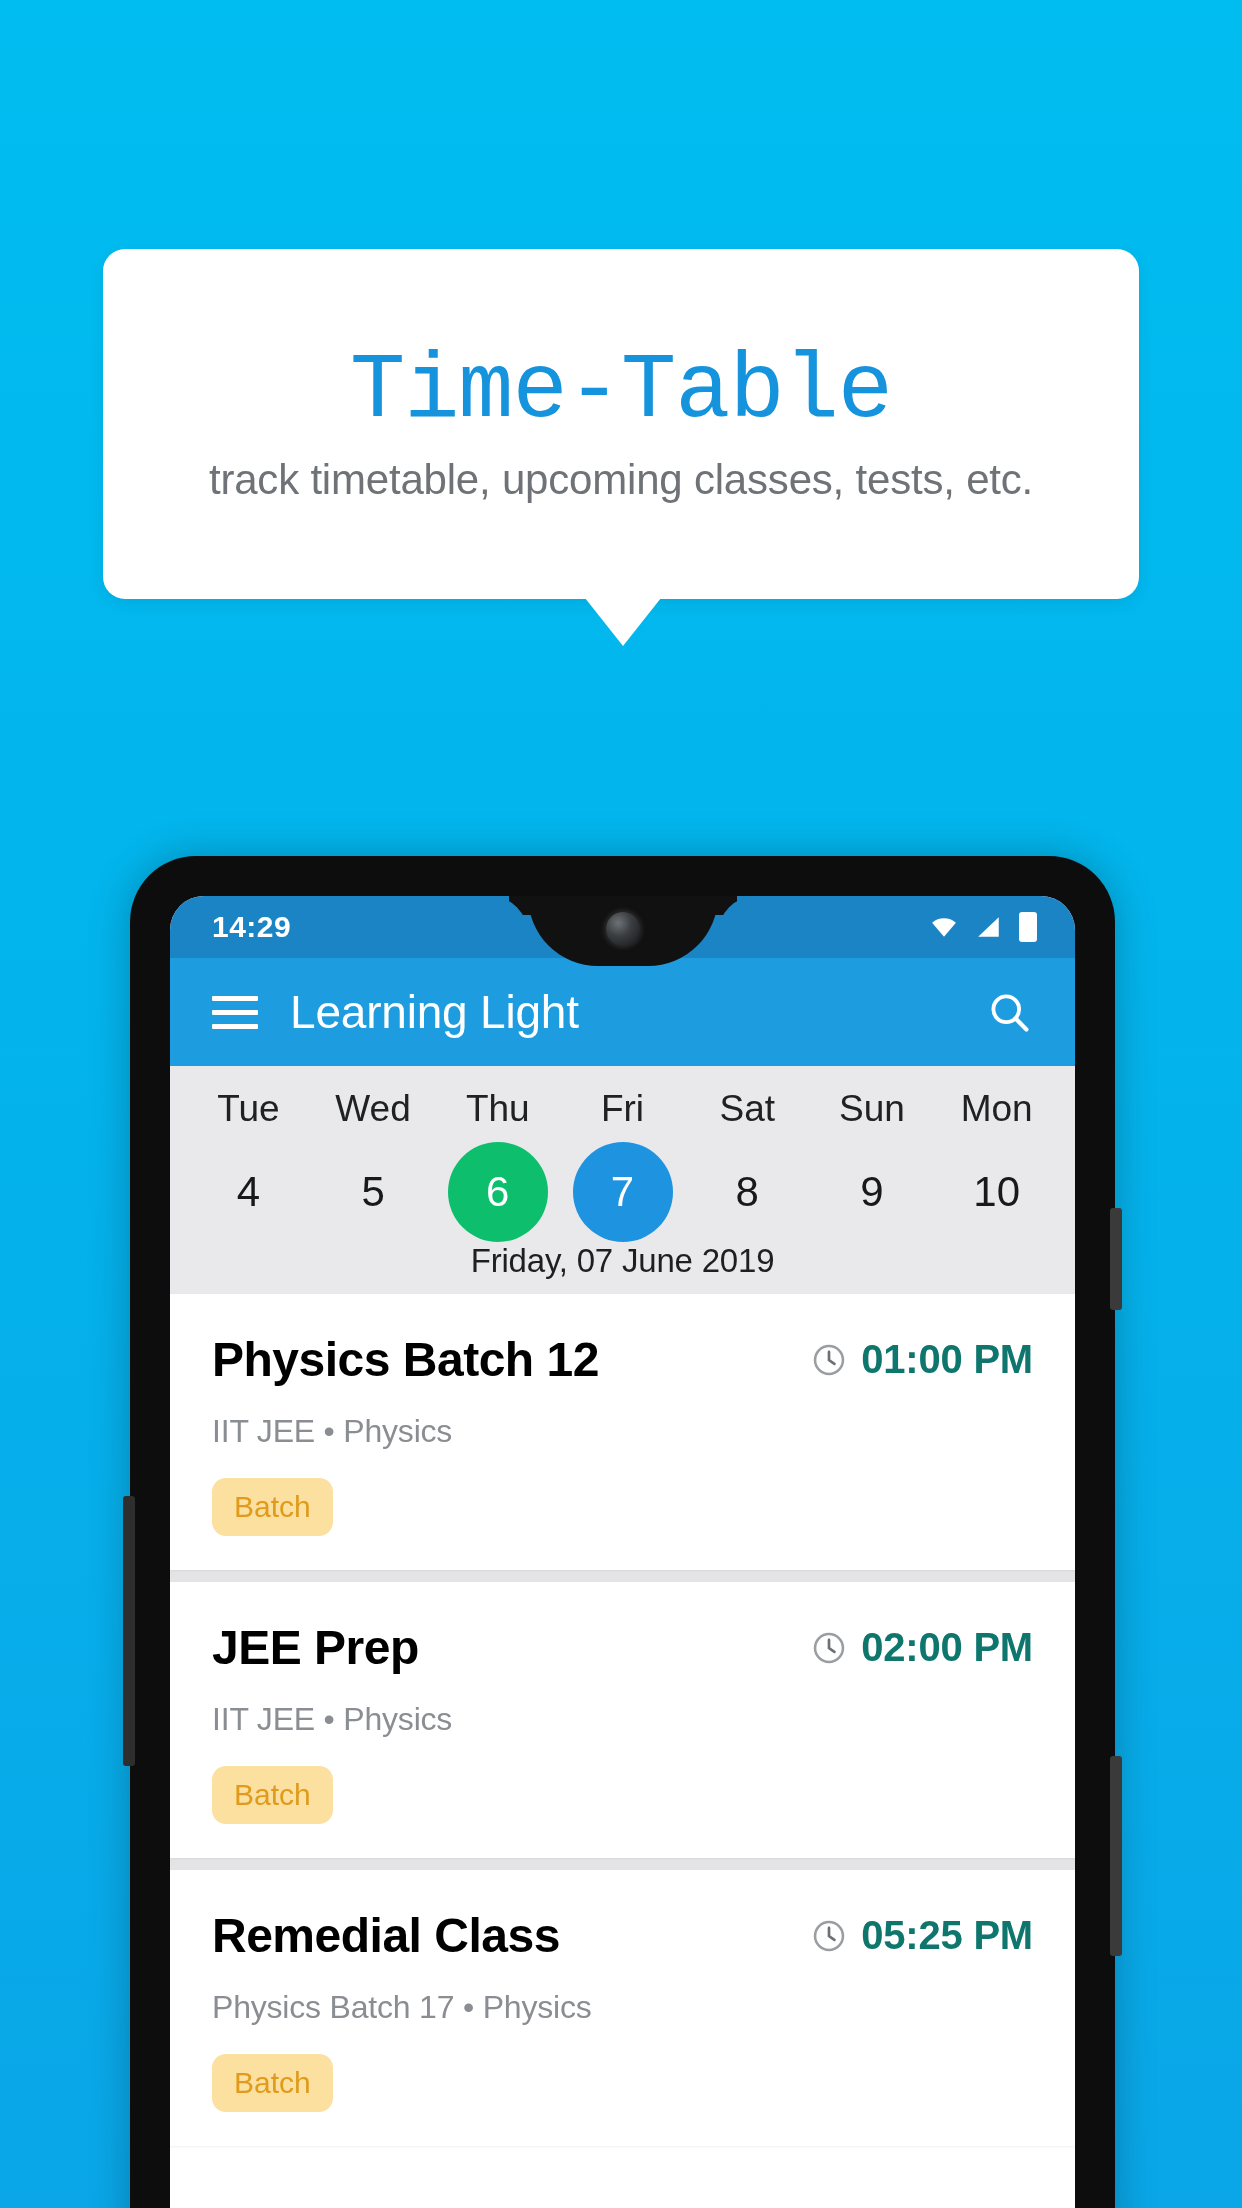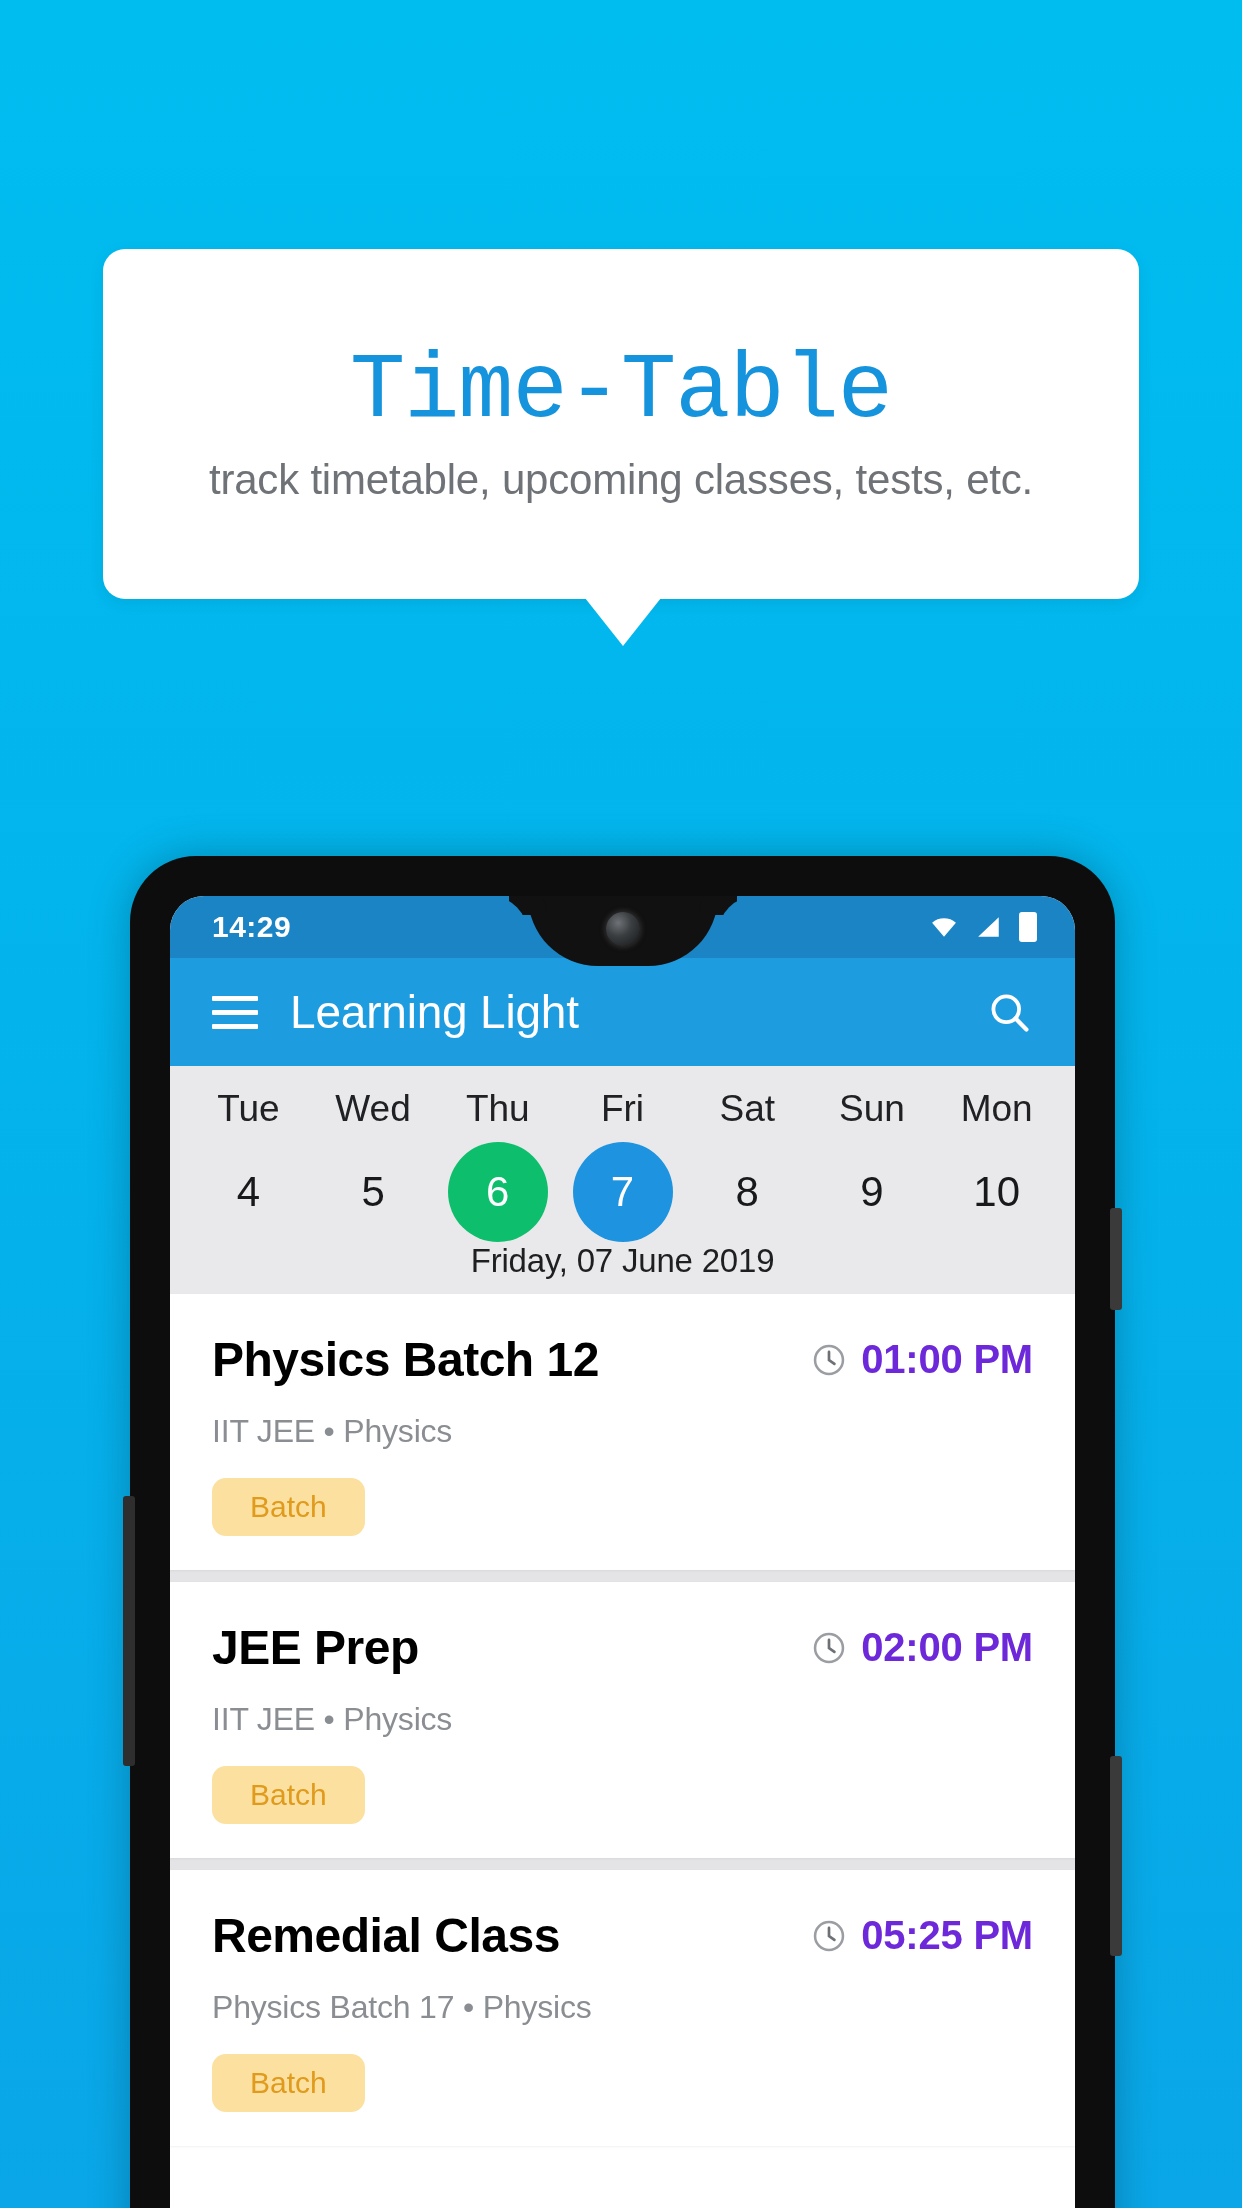--- a/index.html
+++ b/index.html
@@ -119,25 +119,25 @@
   
   .list{ background:#e4e4e6; }
   .card{
     background:#fff; padding:38px 42px 34px 42px; margin-bottom:12px;
     box-shadow:0 1px 2px rgba(0,0,0,0.06);
   }
   .card-head{ display:flex; align-items:center; }
   .card-title{ font-size:48px; font-weight:700; color:#000; letter-spacing:-0.5px; }
   .card-time{ margin-left:auto; display:flex; align-items:center; gap:14px; }
   .clock-icon{ width:36px; height:36px; }
-  .time-text{ font-size:40px; font-weight:700; color:#6d28d9; letter-spacing:-0.2px;}
+  .time-text{ font-size:40px; font-weight:700; color:#0f766e; letter-spacing:-0.2px;}
   .card-sub{ margin-top:26px; font-size:32px; color:#8a8d91; letter-spacing:-0.2px;}
   .badge{
     margin-top:28px; display:inline-block; background:#fbe0a0; color:#e09a1c;
-    font-size:30px; padding:12px 38px; border-radius:14px;
+    font-size:30px; padding:12px 22px; border-radius:14px;
   }
 </style>
 </head>
 <body>
 
 <div class="promo-card">
   <div class="promo-title">Time-Table</div>
   <div class="promo-sub">track timetable, upcoming classes, tests, etc.</div>
 </div>
 <div class="promo-tail"></div>

